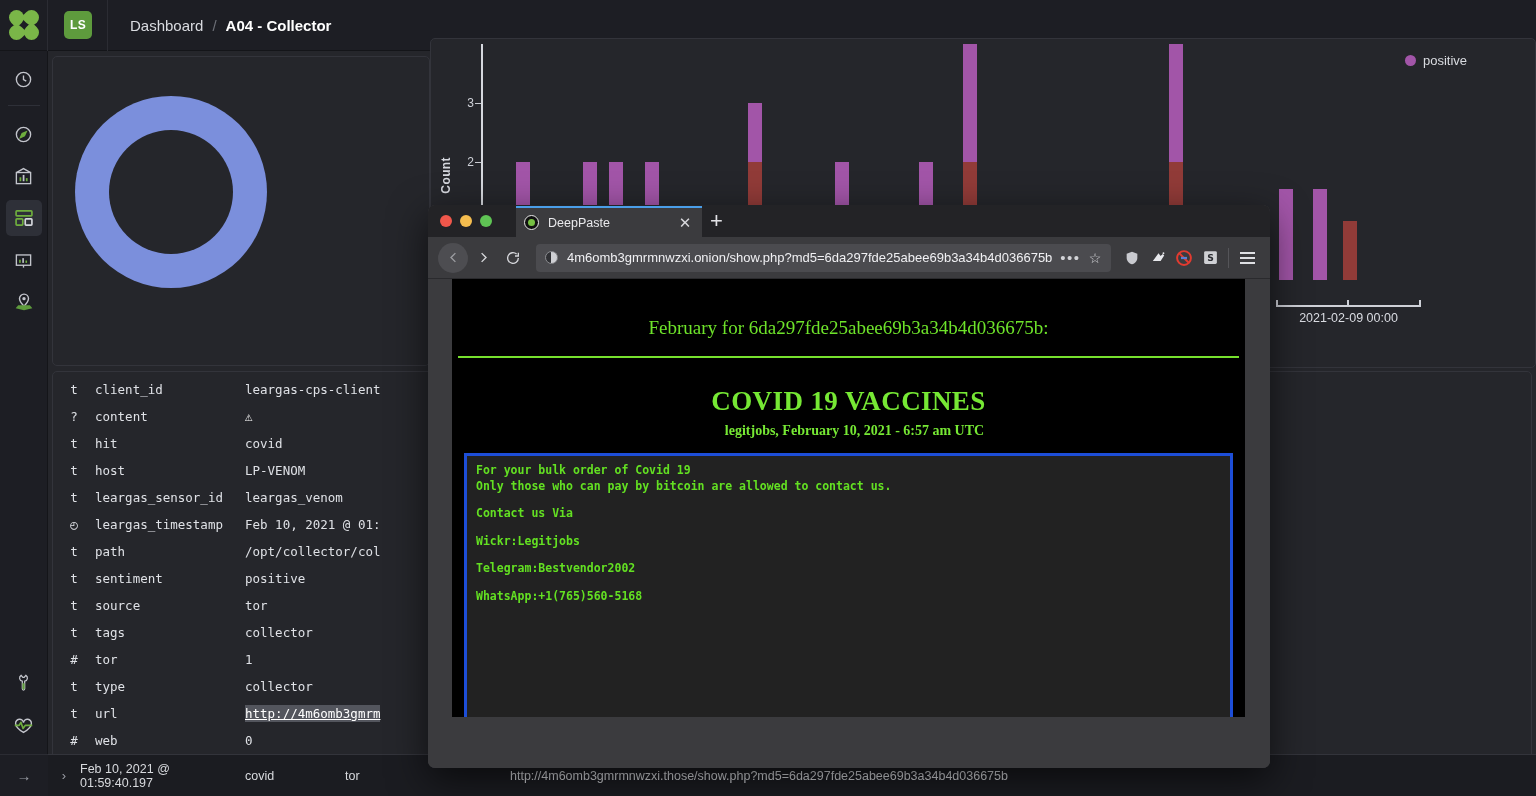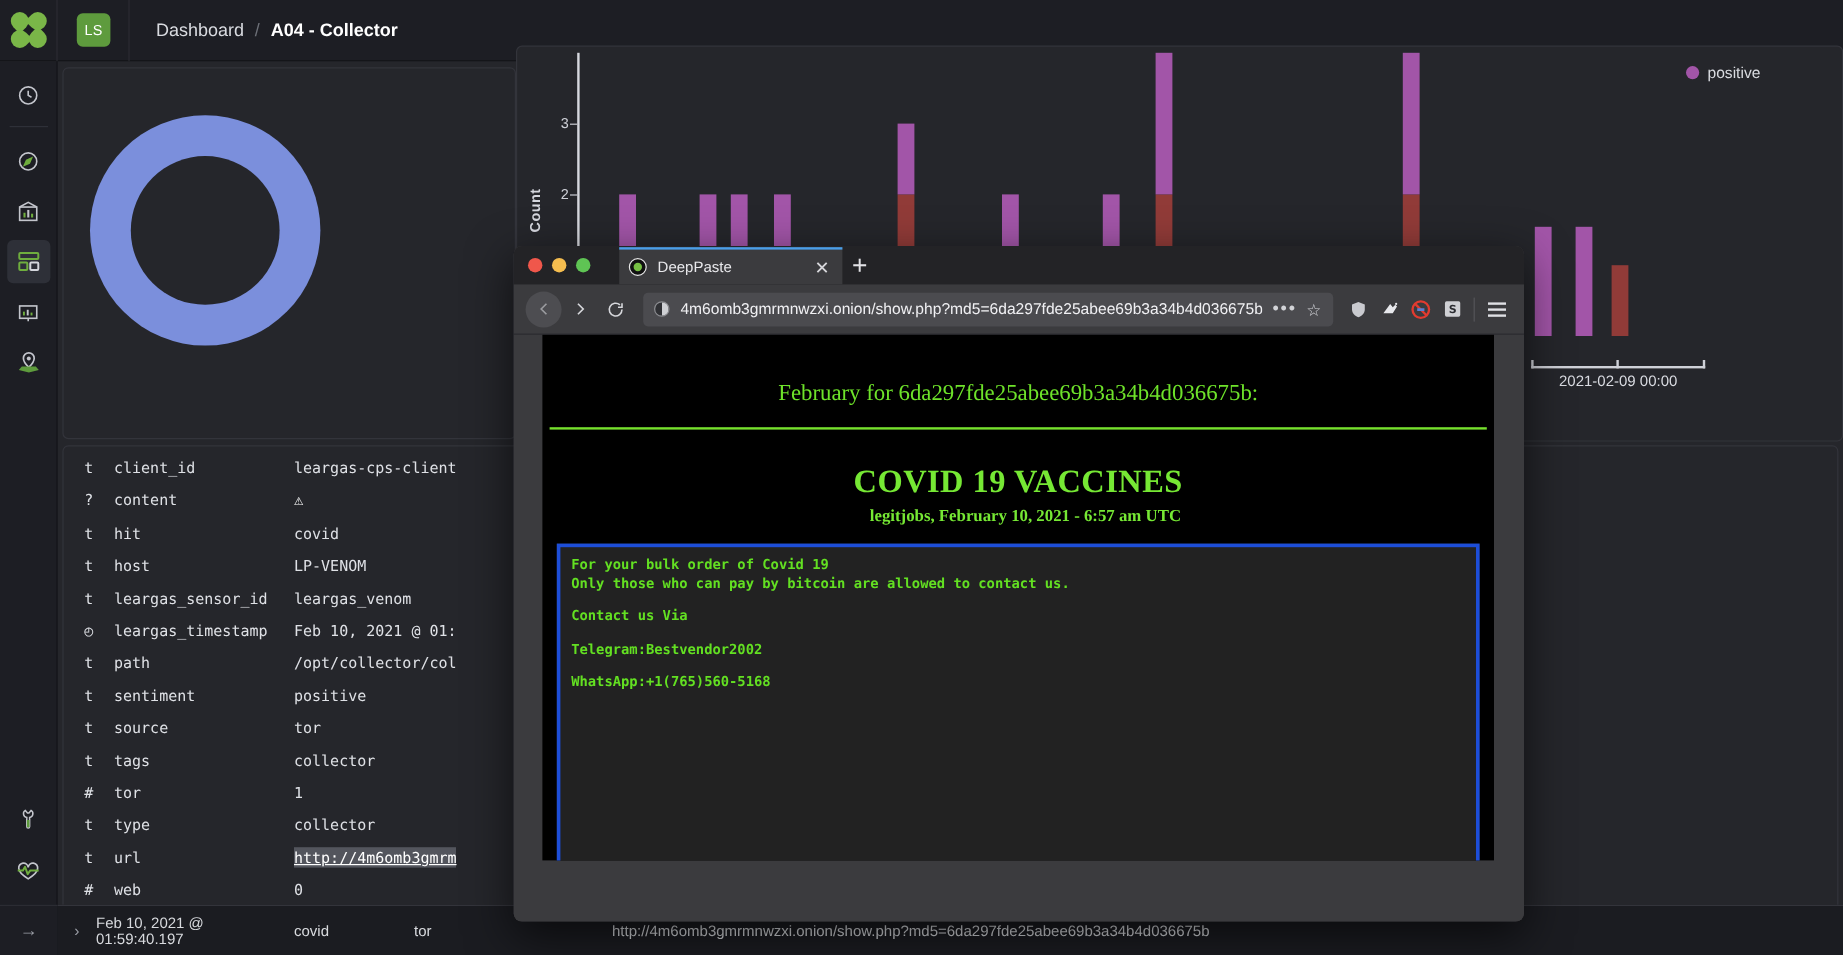--- a/index.html
+++ b/index.html
@@ -29,21 +29,21 @@
   }
   .clover .c1 { left: 0;  top: 0;  transform: rotate(-45deg); }
   .clover .c2 { right: 0; top: 0;  transform: rotate(45deg); }
   .clover .c3 { left: 0;  bottom: 0; transform: rotate(-135deg); }
   .clover .c4 { right: 0; bottom: 0; transform: rotate(135deg); }
 
   .space-badge {
     margin-left: 16px;
     width: 28px; height: 28px; border-radius: 5px;
     background: #5e9b3d; color: #fff;
-    font-size: 12px; font-weight: normal;
+    font-size: 12px; font-weight: bold;
     display: flex; align-items: center; justify-content: center;
     letter-spacing: .3px;
   }
   .topbar-sep { width: 1px; height: 51px; background: #2b2c33; margin-left: 15px; }
   .breadcrumb { display: flex; align-items: center; margin-left: 22px; font-size: 15px; }
   .breadcrumb .bc-link { color: #d9dbe0; }
   .breadcrumb .bc-sep { color: #6d7078; margin: 0 9px; }
   .breadcrumb .bc-cur { color: #ffffff; font-weight: bold; }
 
   
@@ -477,21 +477,21 @@
         <span class="legend-lbl">positive</span>
       </div>
     </div>
   </div>
 
   <div class="bottomrow">
     <span class="br-caret">›</span>
     <span class="br-time">Feb 10, 2021 @ 01:59:40.197</span>
     <span class="br-hit">covid</span>
     <span class="br-src">tor</span>
-    <span class="br-url">http://4m6omb3gmrmnwzxi.onion/show.php?md5=6da297fde25abee69b3a34b4d036675b</span>
+    <span class="br-url">http://4m6omb3gmrmnwzxi.those/show.php?md5=6da297fde25abee69b3a34b4d036675b</span>
   </div>
 
   <div class="browser">
 
     <div class="br-titlebar">
       <div class="traffic">
         <span class="tl r"></span>
         <span class="tl y"></span>
         <span class="tl g"></span>
       </div>
@@ -563,20 +563,21 @@
     <div class="viewport">
       <div class="page">
         <div class="pg-results">February for 6da297fde25abee69b3a34b4d036675b:</div>
         <div class="pg-hr"></div>
         <div class="pg-title">COVID 19 VACCINES</div>
         <div class="pg-sub">legitjobs, February 10, 2021 - 6:57 am UTC</div>
         <div class="pg-box" id="pg-box">
             <p>For your bulk order of Covid 19</p>
             <p>Only those who can pay by bitcoin are allowed to contact us.</p>
             <p class="gap">Contact us Via</p>
+            <p class="gap">Wickr:Legitjobs</p>
             <p class="gap">Telegram:Bestvendor2002</p>
             <p class="gap">WhatsApp:+1(765)560-5168</p>
           </div>
       </div>
     </div>
   </div>
 
 </div>
 
 </body></html>

